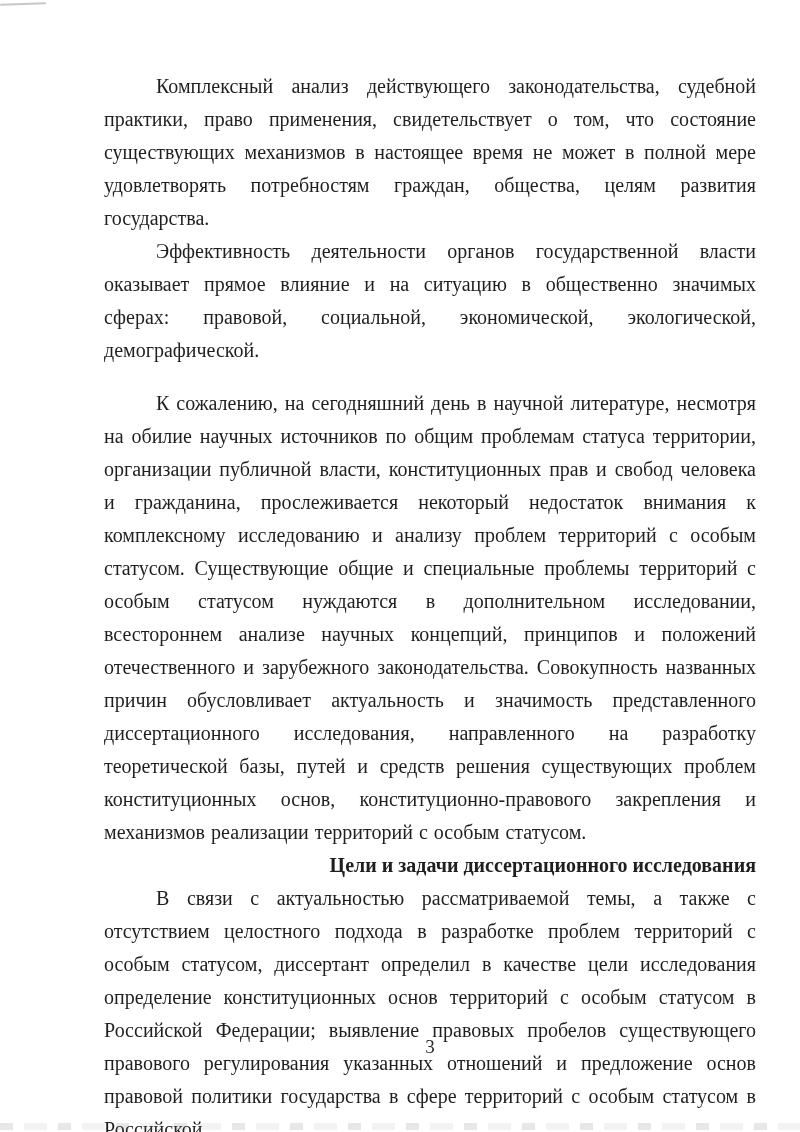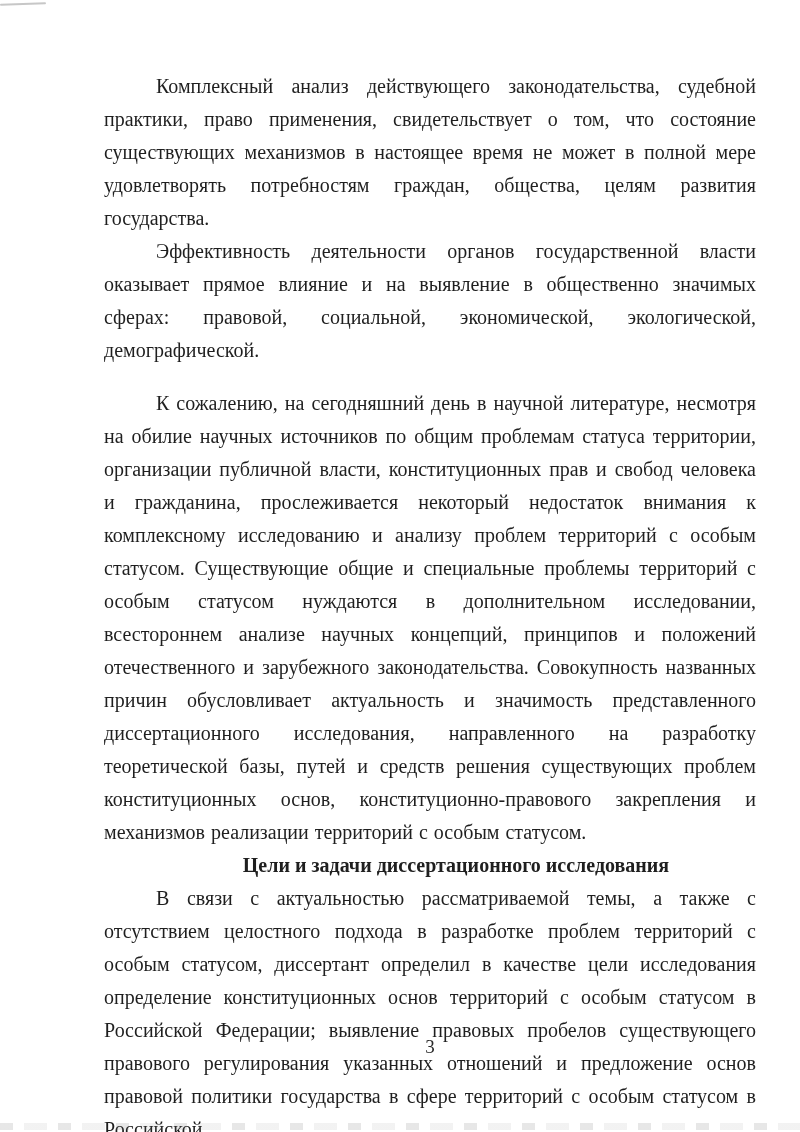--- a/index.html
+++ b/index.html
@@ -34,21 +34,21 @@
   .para {
     margin: 0;
     text-indent: 52px;
     word-spacing: 1px;
   }
   .para-spaced {
     margin-top: 20px;
   }
   .heading {
     font-weight: bold;
-    text-align: center;
+    text-align: right;
     word-spacing: 0;
   }
   .page-number {
     position: absolute;
     left: 104px;
     width: 652px;
     top: 1036px;
     text-align: center;
     font-size: 19px;
     color: #2a2a2a;
@@ -85,21 +85,21 @@
 </style>
 </head>
 <body>
 
 <div class="page">
 
   <div class="edge-artifact-top"></div>
 
   <div class="content">
     <p class="para">Комплексный анализ действующего законодательства, судебной практики, право применения, свидетельствует о том, что состояние существующих механизмов в настоящее время не может в полной мере удовлетворять потребностям граждан, общества, целям развития государства.</p>
-    <p class="para">Эффективность деятельности органов государственной власти оказывает прямое влияние и на выявление в общественно значимых сферах: правовой, социальной, экономической, экологической, демографической.</p>
+    <p class="para">Эффективность деятельности органов государственной власти оказывает прямое влияние и на ситуацию в общественно значимых сферах: правовой, социальной, экономической, экологической, демографической.</p>
     <p class="para para-spaced">К сожалению, на сегодняшний день в научной литературе, несмотря на обилие научных источников по общим проблемам статуса территории, организации публичной власти, конституционных прав и свобод человека и гражданина, прослеживается некоторый недостаток внимания к комплексному исследованию и анализу проблем территорий с особым статусом. Существующие общие и специальные проблемы территорий с особым статусом нуждаются в дополнительном исследовании, всестороннем анализе научных концепций, принципов и положений отечественного и зарубежного законодательства. Совокупность названных причин обусловливает актуальность и значимость представленного диссертационного исследования, направленного на разработку теоретической базы, путей и средств решения существующих проблем конституционных основ, конституционно-правового закрепления и механизмов реализации территорий с особым статусом.</p>
     <p class="para heading">Цели и задачи диссертационного исследования</p>
     <p class="para">В связи с актуальностью рассматриваемой темы, а также с отсутствием целостного подхода в разработке проблем территорий с особым статусом, диссертант определил в качестве цели исследования определение конституционных основ территорий с особым статусом в Российской Федерации; выявление правовых пробелов существующего правового регулирования указанных отношений и предложение основ правовой политики государства в сфере территорий с особым статусом в Российской</p>
   </div>
 
   <div class="page-number">3</div>
 
   <div class="edge-artifact-bottom"></div>
 
 </div>

